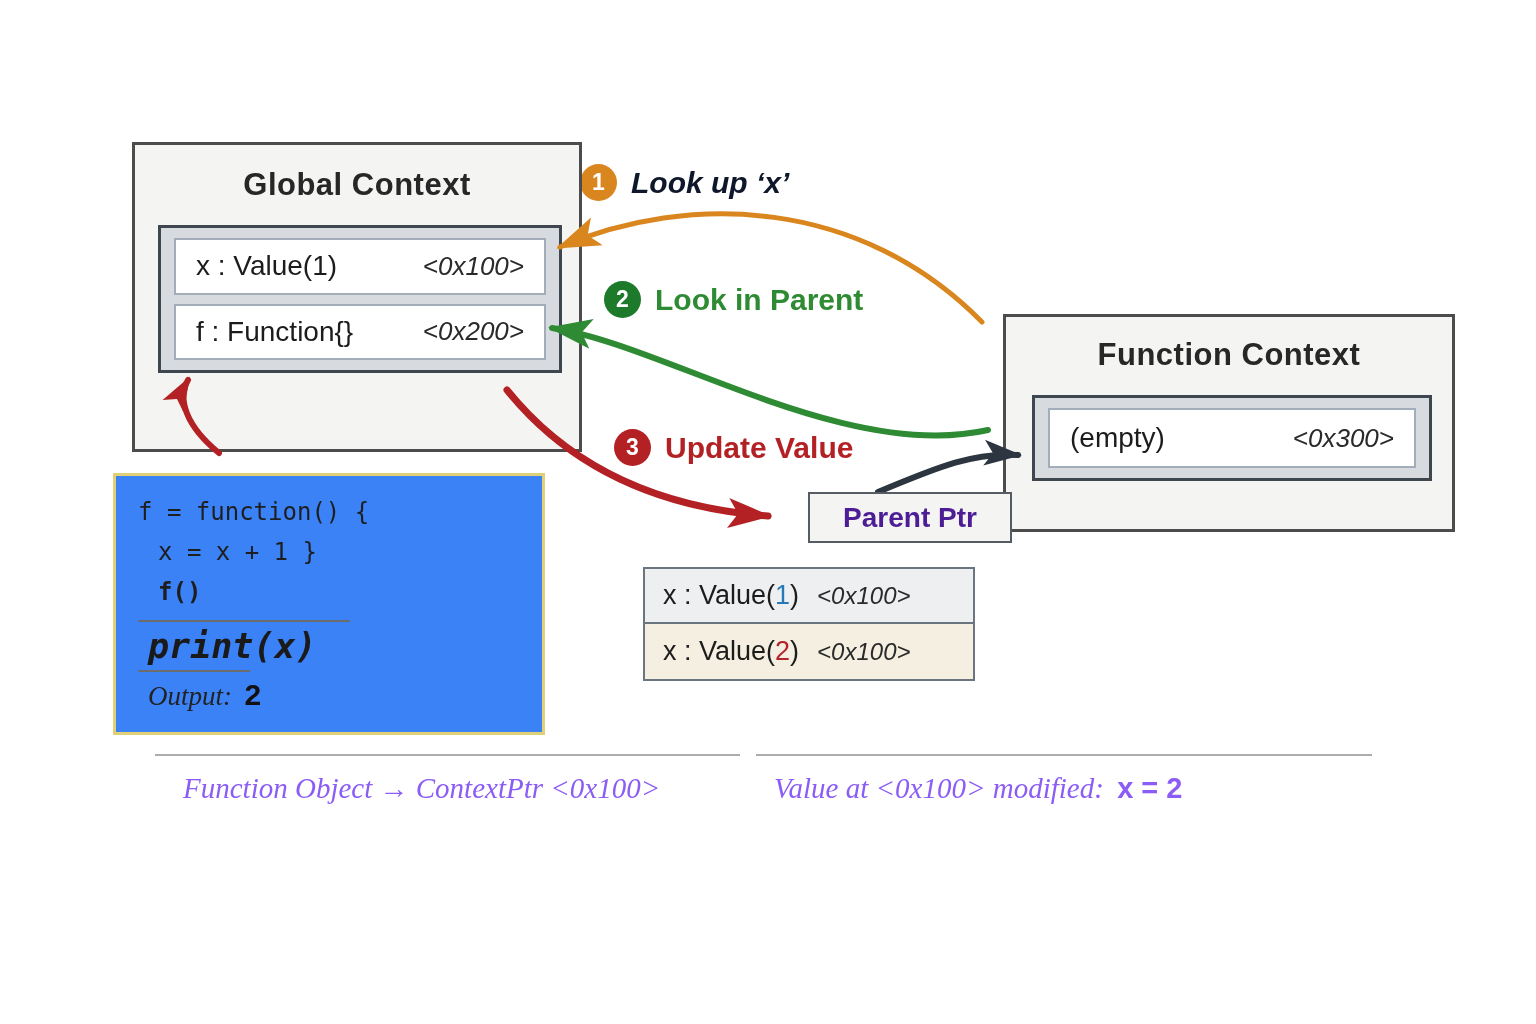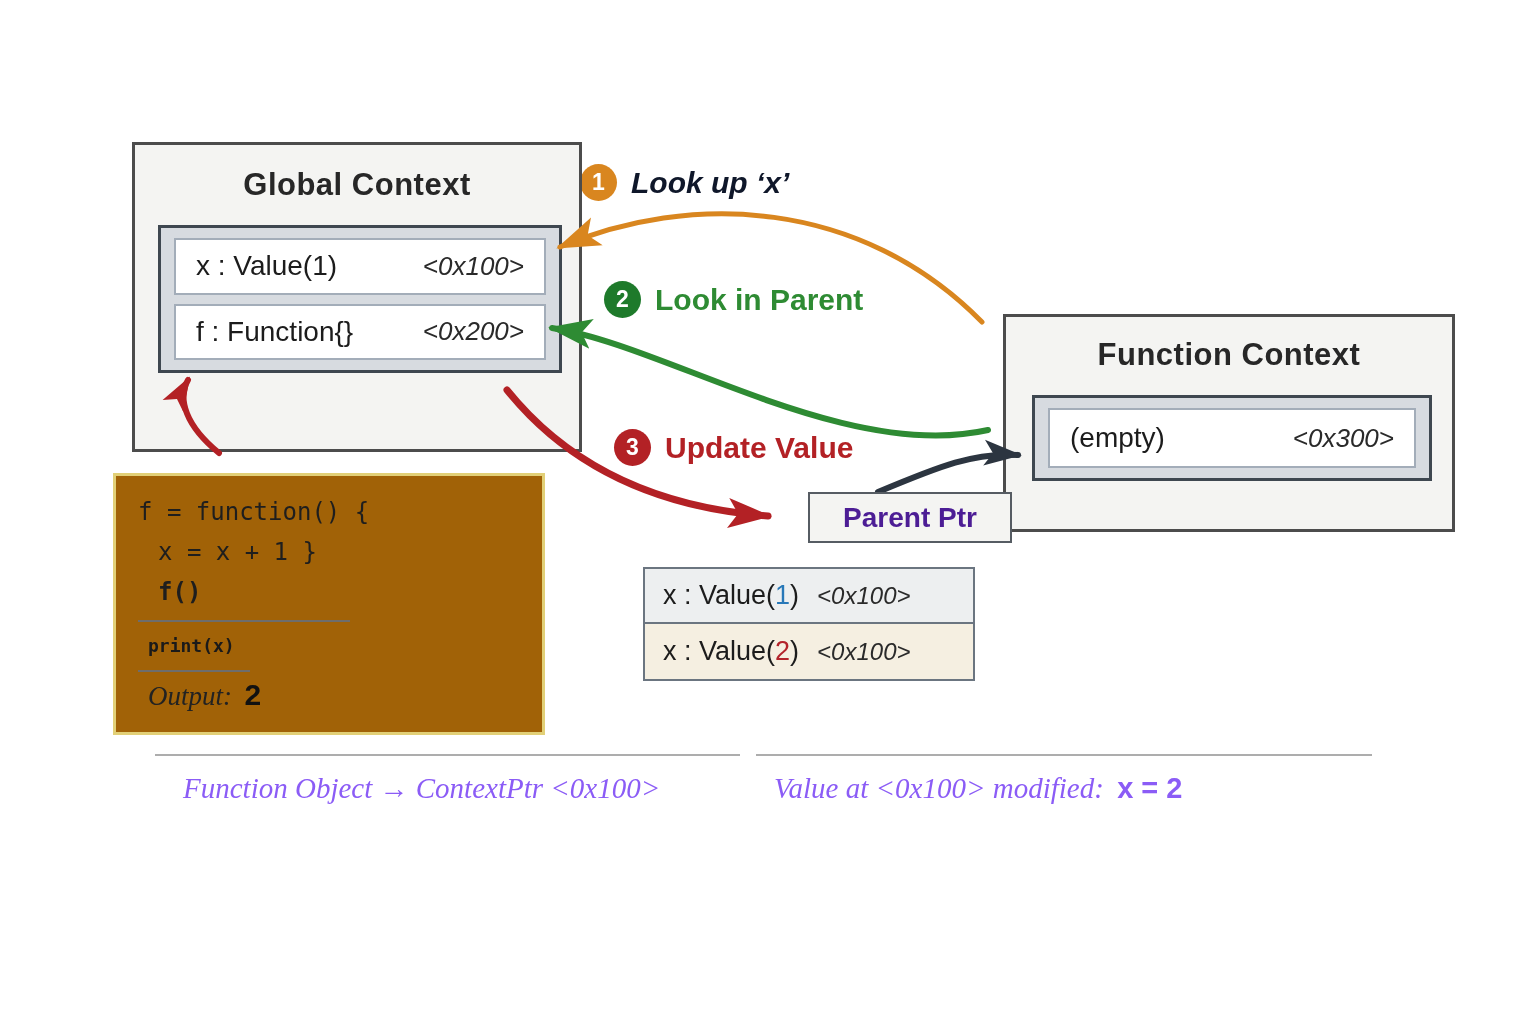--- a/index.html
+++ b/index.html
@@ -25,29 +25,29 @@
   .step1 .step-circle{background:#d9861f;} .step1 .step-label{color:#0f172a;font-style:italic;}
   .step2 .step-circle{background:#1e7a2b;} .step2 .step-label{color:#2e8b33;}
   .step3 .step-circle{background:#b32125;} .step3 .step-label{color:#b32125;}
 
   
   .captures-note{position:absolute;left:205px;top:395px;font-family:"Liberation Serif",serif;
                  font-style:italic;font-size:29px;color:#b32125;white-space:nowrap;}
 
   
   .code-box{position:absolute;left:113px;top:473px;width:432px;height:262px;box-sizing:border-box;
-            background:#a16207;border:3px solid #e2d077;padding:16px 0 0 22px;}
+            background:#3b82f6;border:3px solid #e2d077;padding:16px 0 0 22px;}
   .code-line{font-family:"DejaVu Sans Mono",monospace;font-size:24px;color:#1e1e1e;
              line-height:40px;white-space:pre;}
   .code-indent{padding-left:20px;}
   .code-bold{font-weight:bold;}
   .code-hr{border:0;border-top:2px solid #6d6d6d;margin:8px 0 6px 0;}
   .hr1{width:212px;} .hr2{width:112px;margin-top:6px;}
-  .print-line{font-family:"DejaVu Sans Mono",monospace;font-weight:bold;font-size:18px;
-              color:#1a1a1a;padding-left:10px;line-height:36px;}
+  .print-line{font-family:"DejaVu Sans Mono",monospace;font-weight:bold;font-size:35px;
+              color:#1a1a1a;padding-left:10px;line-height:36px;font-style:italic;}
   .output-line{padding-left:10px;margin-top:4px;}
   .output-label{font-family:"Liberation Serif",serif;font-style:italic;font-size:27px;color:#222;}
   .output-value{font-weight:bold;font-size:30px;color:#111;padding-left:8px;}
 
   
   .parent-ptr{position:absolute;left:808px;top:492px;width:204px;height:51px;box-sizing:border-box;
               background:#f4f4f2;border:2.5px solid #565c63;display:flex;align-items:center;
               justify-content:center;font-weight:bold;font-size:28px;color:#4c1d95;z-index:6;}
 
   

